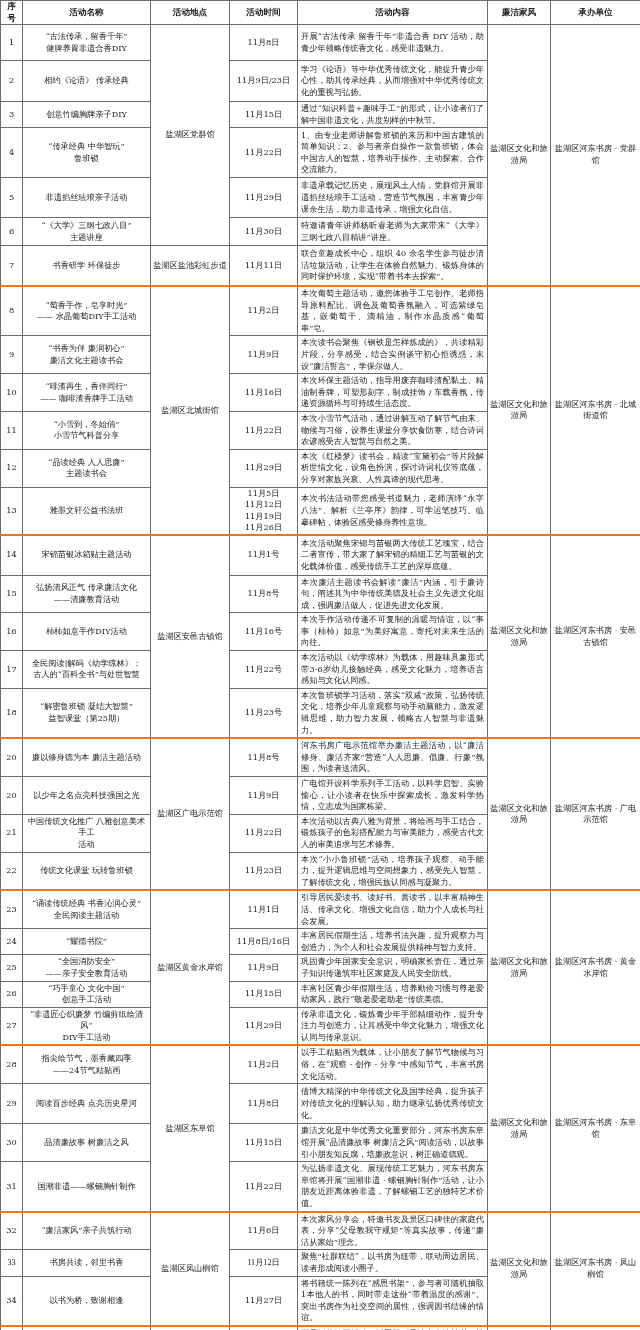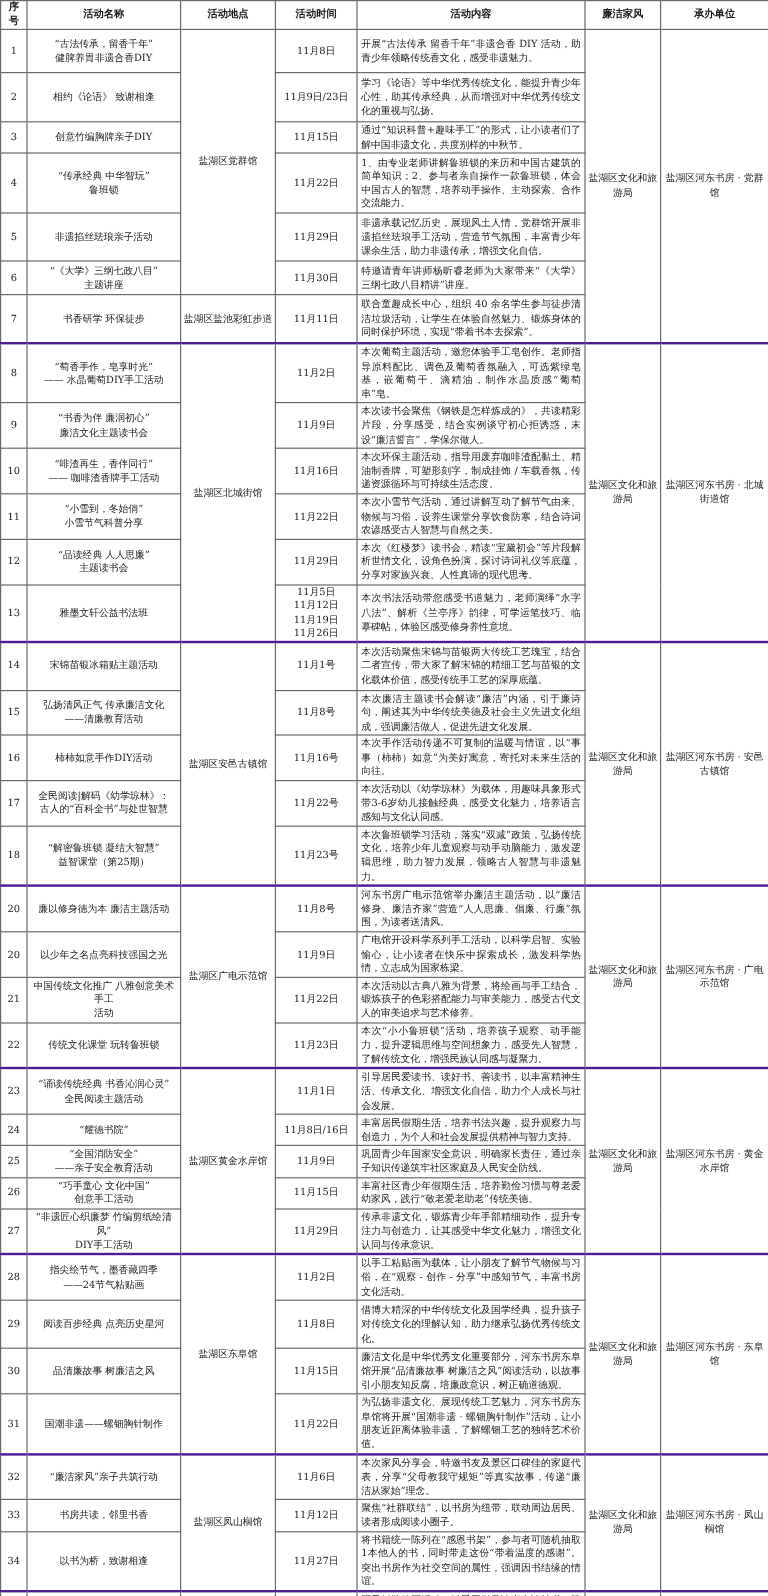--- a/index.html
+++ b/index.html
@@ -3,21 +3,21 @@
 <meta charset="utf-8">
 <style>
   html, body { margin:0; padding:0; background:#fff; }
   body { width:640px; height:1330px; overflow:hidden; font-family:"DejaVu Serif","Liberation Serif",serif; color:#1a1a1a; }
   table { border-collapse:collapse; width:640px; table-layout:fixed; }
   th, td { border:1px solid #6b6b6b; font-size:8.2px; line-height:11.6px; padding:0 2px; vertical-align:middle; }
   th { height:22px; font-weight:bold; text-align:center; font-size:8.6px; }
   td.c { text-align:center; }
   td.content { text-align:justify; padding:1px 3px; }
   td.seq { text-align:center; }
-  .grp-top td { border-top:2px solid #4c1d95; }
+  .grp-top td { border-top:2px solid #f97316; }
   .name-line { display:block; }
 </style>
 </head>
 <body>
 
 <table>
   <colgroup>
     <col style="width:22px">
       <col style="width:128px">
       <col style="width:79px">
@@ -48,21 +48,21 @@
         <td class="c">
           <span class="name-line">11月8日</span>
         </td>
         <td class="content">开展“古法传承 留香千年”非遗合香 DIY 活动，助青少年领略传统香文化，感受非遗魅力。</td>
         <td class="c" rowspan="7">盐湖区文化和旅游局</td>
         <td class="c" rowspan="7">盐湖区河东书房 · 党群馆</td>
       </tr>
       <tr style="height: 41px;">
         <td class="seq">2</td>
         <td class="c">
-          <span class="name-line">相约《论语》 致谢相逢</span>
+          <span class="name-line">相约《论语》 传承经典</span>
         </td>
         <td class="c">
           <span class="name-line">11月9日/23日</span>
         </td>
         <td class="content">学习《论语》等中华优秀传统文化，能提升青少年心性，助其传承经典，从而增强对中华优秀传统文化的重视与弘扬。</td>
       </tr>
       <tr style="height: 26px;">
         <td class="seq">3</td>
         <td class="c">
           <span class="name-line">创意竹编胸牌亲子DIY</span>
@@ -393,21 +393,21 @@
           <span class="name-line">“廉洁家风”亲子共筑行动</span>
         </td>
         <td class="c" rowspan="3">盐湖区凤山榈馆</td>
         <td class="c">
           <span class="name-line">11月6日</span>
         </td>
         <td class="content">本次家风分享会，特邀书友及景区口碑佳的家庭代表，分享“父母教我守规矩”等真实故事，传递“廉洁从家始”理念。</td>
         <td class="c" rowspan="3">盐湖区文化和旅游局</td>
         <td class="c" rowspan="3">盐湖区河东书房 · 凤山榈馆</td>
       </tr>
-      <tr style="height: 26px;">
+      <tr style="height: 26px; font-family: Liberation Serif, serif;">
         <td class="seq">33</td>
         <td class="c">
           <span class="name-line">书房共读，邻里书香</span>
         </td>
         <td class="c">
           <span class="name-line">11月12日</span>
         </td>
         <td class="content">聚焦“社群联结”，以书房为纽带，联动周边居民、读者形成阅读小圈子。</td>
       </tr>
       <tr style="height: 38px;">

